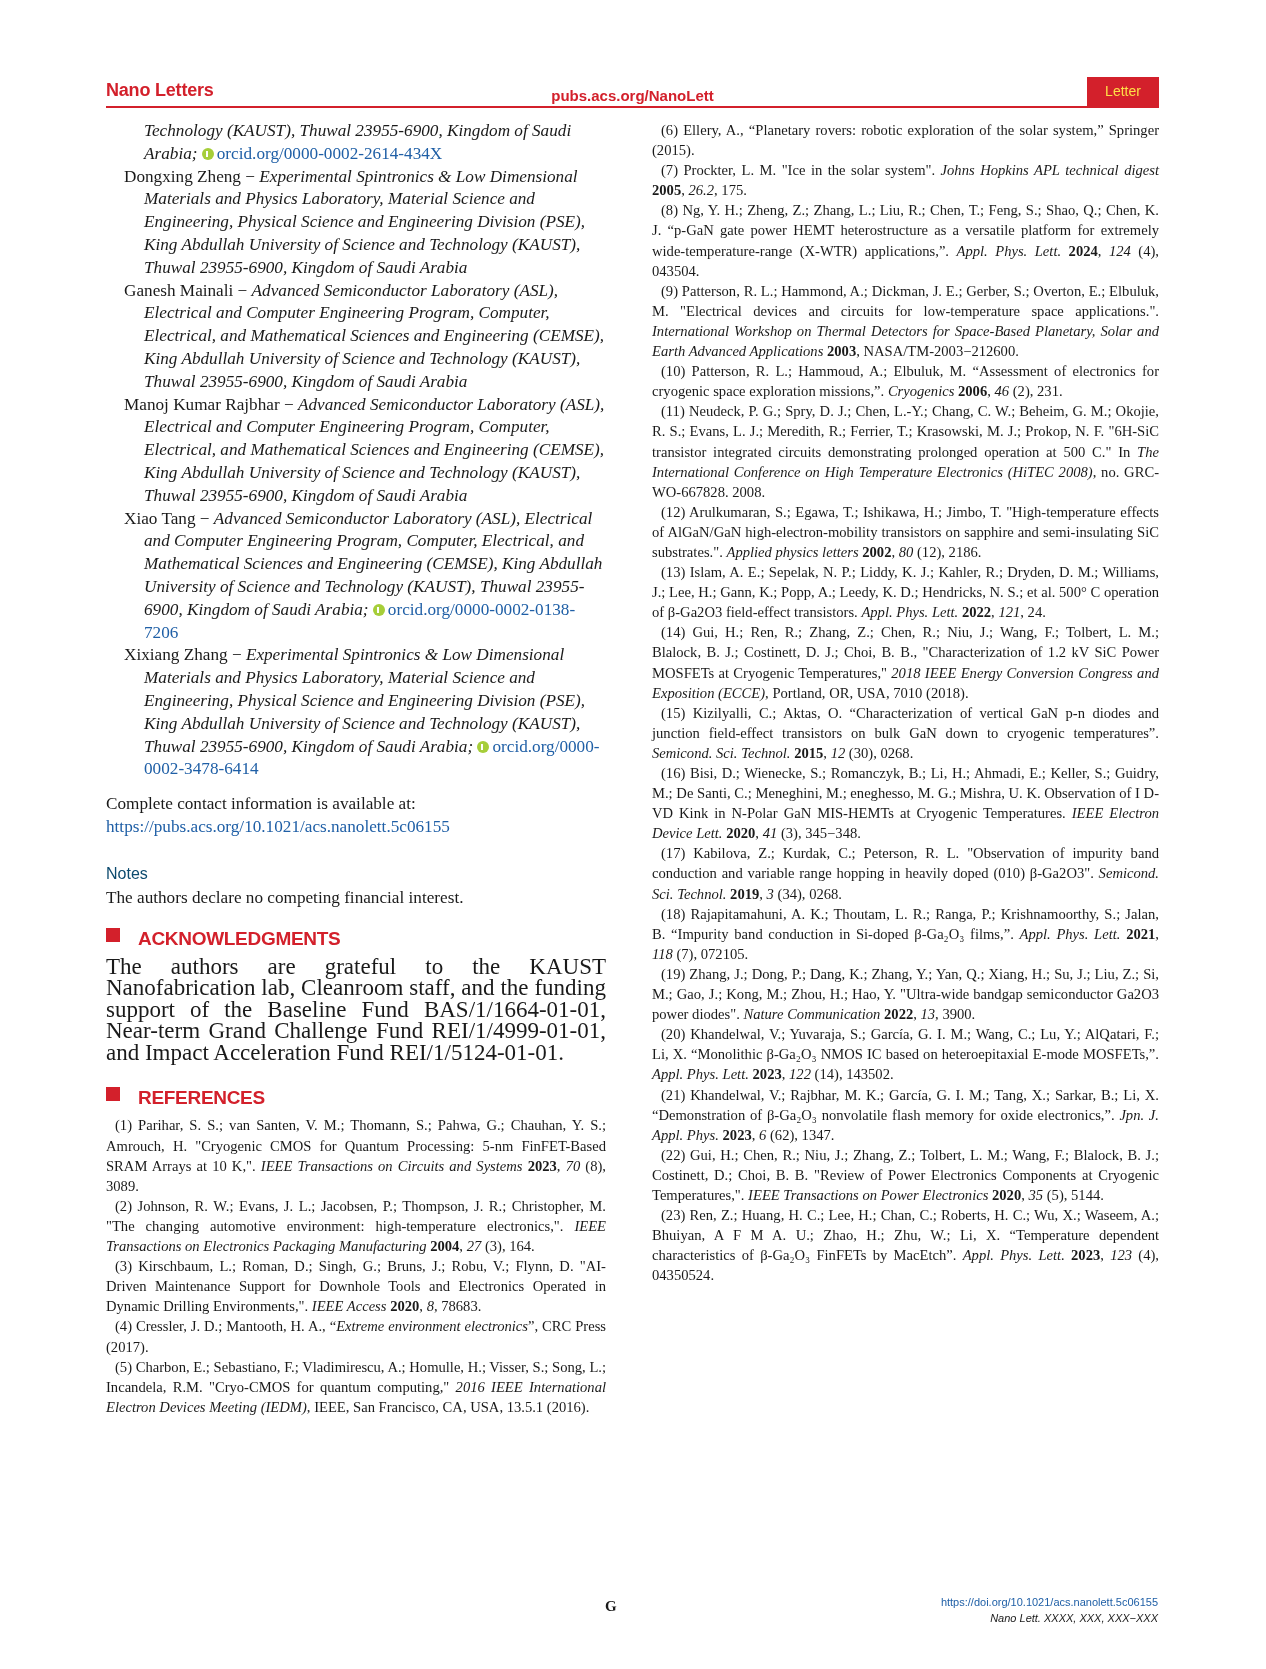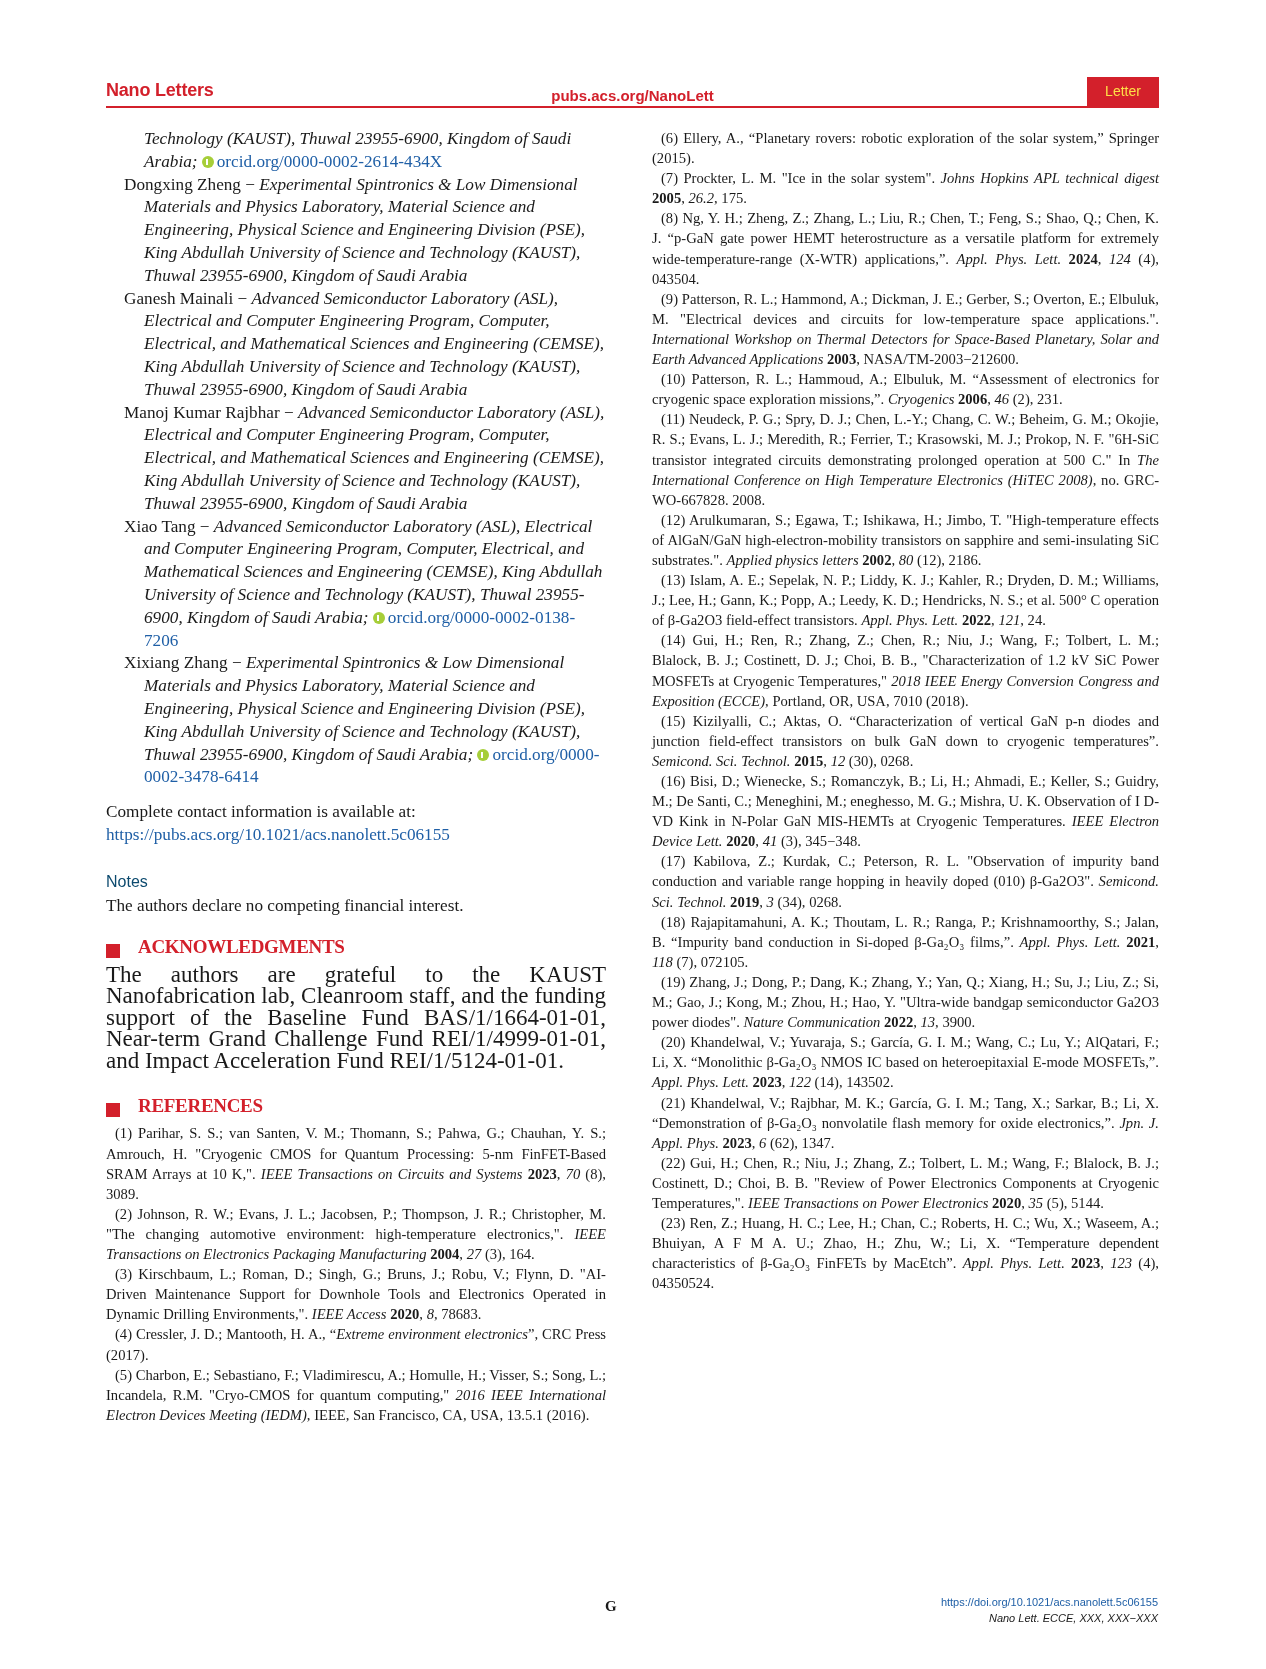--- a/index.html
+++ b/index.html
@@ -4,37 +4,37 @@
 <style>
   html, body { margin:0; padding:0; background:#ffffff; }
   body { width:1266px; height:1669px; position:relative; overflow:hidden; color:#1a1a1a; }
 
   
   .hdr { position:absolute; left:106px; top:78px; width:1053px; height:28px; border-bottom:2px solid #d3202b; }
   .hdr .journal { position:absolute; left:0; top:2px; font-family:Liberation Sans, sans-serif; color:#d3202b; font-size:18px; font-weight:bold; letter-spacing:-0.2px; }
   .hdr .site { position:absolute; left:0; right:0; top:9px; text-align:center; font-family:"Liberation Sans",sans-serif; color:#d3202b; font-size:15px; font-weight:bold; }
   .hdr .badge { position:absolute; right:0; top:-1px; width:72px; height:29px; background:#d3202b; color:#fde047; font-family:"Liberation Sans",sans-serif; font-size:14px; text-align:center; line-height:29px; }
 
-  .col { position:absolute; top:128px; font-family:"Liberation Serif", serif; }
+  .col { position:absolute; top:120px; font-family:"Liberation Serif", serif; }
   .col-left { left:106px; width:500px; }
   .col-right { left:652px; width:507px; }
 
   
   .aff { font-size:17.2px; line-height:22.8px; padding-left:38px; text-indent:-20px; margin:0; }
   .aff.cont { text-indent:0; }
   .aff .nm { font-style:normal; }
   .aff .it { font-style:italic; }
   .orcid-dot { display:inline-block; width:12px; height:12px; border-radius:50%; background:#a6ce39; vertical-align:-1px; margin-right:3px; position:relative; }
   .orcid-dot::after { content:""; position:absolute; left:4px; top:3px; width:2px; height:6px; background:#fff; }
   .link { color:#1f5fa6; }
 
   .contact { font-size:17.2px; line-height:22.8px; margin-top:12px; }
   .sec-plain { font-family:"Liberation Sans",sans-serif; color:#0c4a6e; font-size:16px; margin-top:26px; }
   .notes-text { font-size:17.2px; line-height:22.8px; margin-top:4px; }
-  .sec-head { font-family:Liberation Serif, serif; color:#d3202b; font-size:19px; font-weight:bold; margin-top:18px; display:flex; align-items:flex-end; letter-spacing:-0.3px; }
+  .sec-head { font-family:Liberation Sans, sans-serif; color:#d3202b; font-size:19px; font-weight:bold; margin-top:18px; display:flex; align-items:flex-start; letter-spacing:-0.3px; }
   .sec-head .sq { display:inline-block; width:14px; height:14px; background:#d3202b; margin-right:18px; }
   .ack { font-size:23px; line-height:21.6px; margin-top:6px; text-align:justify; }
 
   .refs { font-size:14.6px; line-height:20.1px; text-align:justify; }
   .ref { margin:0; text-indent:9px; }
   .ref i { font-style:italic; }
   .ref b { font-weight:bold; }
 
   .footer-page { position:absolute; left:605px; top:1598px; font-family:"Liberation Serif",serif; font-size:15px; font-weight:bold; }
   .footer-doi { position:absolute; right:108px; top:1596px; font-family:"Liberation Sans",sans-serif; font-size:11px; color:#1f5fa6; text-align:right; }
@@ -104,13 +104,13 @@
       <p class="ref">(19) Zhang, J.; Dong, P.; Dang, K.; Zhang, Y.; Yan, Q.; Xiang, H.; Su, J.; Liu, Z.; Si, M.; Gao, J.; Kong, M.; Zhou, H.; Hao, Y. "Ultra-wide bandgap semiconductor Ga2O3 power diodes". <i>Nature Communication</i> <b>2022</b>, <i>13</i>, 3900.</p>
       <p class="ref">(20) Khandelwal, V.; Yuvaraja, S.; García, G. I. M.; Wang, C.; Lu, Y.; AlQatari, F.; Li, X. “Monolithic β-Ga₂O₃ NMOS IC based on heteroepitaxial E-mode MOSFETs,”. <i>Appl. Phys. Lett.</i> <b>2023</b>, <i>122</i> (14), 143502.</p>
       <p class="ref">(21) Khandelwal, V.; Rajbhar, M. K.; García, G. I. M.; Tang, X.; Sarkar, B.; Li, X. “Demonstration of β-Ga₂O₃ nonvolatile flash memory for oxide electronics,”. <i>Jpn. J. Appl. Phys.</i> <b>2023</b>, <i>6</i> (62), 1347.</p>
       <p class="ref">(22) Gui, H.; Chen, R.; Niu, J.; Zhang, Z.; Tolbert, L. M.; Wang, F.; Blalock, B. J.; Costinett, D.; Choi, B. B. "Review of Power Electronics Components at Cryogenic Temperatures,". <i>IEEE Transactions on Power Electronics</i> <b>2020</b>, <i>35</i> (5), 5144.</p>
       <p class="ref">(23) Ren, Z.; Huang, H. C.; Lee, H.; Chan, C.; Roberts, H. C.; Wu, X.; Waseem, A.; Bhuiyan, A F M A. U.; Zhao, H.; Zhu, W.; Li, X. “Temperature dependent characteristics of β-Ga₂O₃ FinFETs by MacEtch”. <i>Appl. Phys. Lett.</i> <b>2023</b>, <i>123</i> (4), 04350524.</p>
     </div>
 </div>
 
 <div class="footer-page">G</div>
 <div class="footer-doi">https://doi.org/10.1021/acs.nanolett.5c06155</div>
-<div class="footer-cite">Nano Lett. ECCE, XXX, XXX−XXX</div>
+<div class="footer-cite">Nano Lett. XXXX, XXX, XXX−XXX</div>
 
 </body></html>

